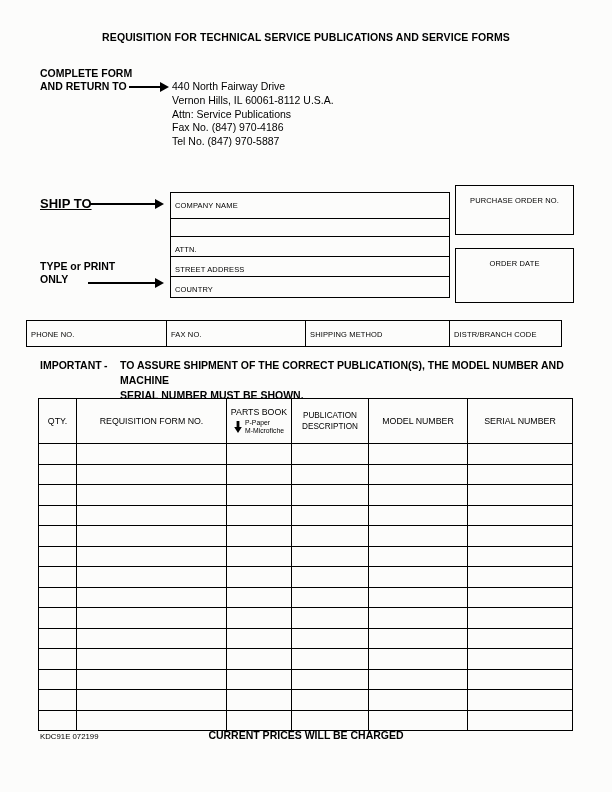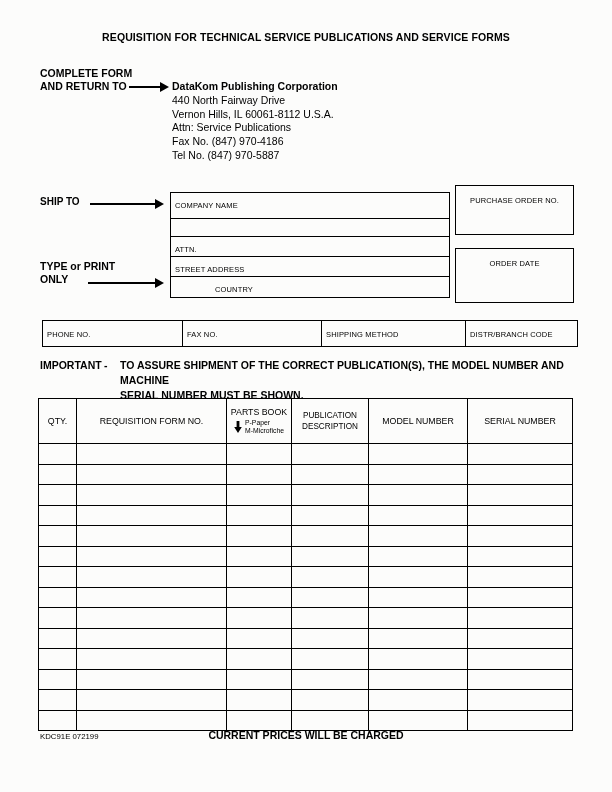--- a/index.html
+++ b/index.html
@@ -17,21 +17,21 @@
     top: 31px; left: 0; width: 100%;
     text-align: center;
     font-size: 10.5px; font-weight: bold;
     letter-spacing: .1px;
   }
 
   .return-label { left: 40px; top: 67px; font-size: 10.5px; font-weight: bold; line-height: 13px; }
   .return-address { left: 172px; top: 80px; font-size: 10.5px; line-height: 13.8px; }
   .return-address .company { font-weight: bold; }
 
-  .shipto-label { left: 40px; top: 196px; font-size: 10px; font-weight: bold; }
+  .shipto-label { left: 40px; top: 196px; font-size: 13px; font-weight: bold; text-decoration: underline; }
   .typeprint-label { left: 40px; top: 260px; font-size: 10.5px; font-weight: bold; line-height: 13px; }
 
   .arrow { position: absolute; height: 1.6px; background: #000; }
   .arrow::after {
     content: ""; position: absolute; right: -8px; top: -4.2px;
     width: 0; height: 0;
     border-left: 9px solid #000;
     border-top: 5px solid transparent;
     border-bottom: 5px solid transparent;
   }
@@ -40,35 +40,35 @@
   .arrow-type   { left: 88px;  top: 282px; width: 68px; }
 
   .field-label { font-size: 7.5px; letter-spacing: .15px; }
 
   .shipto-box {
     left: 170px; top: 192px; width: 278px;
     border: 1.5px solid #000;
     background: transparent;
   }
   .shipto-row { border-bottom: 1px solid #000; padding: 1px 4px 0 4px; }
-  .shipto-row:last-child { border-bottom: none; margin-left: 40px; }
+  .shipto-row:last-child { border-bottom: none; }
   .r-h25 { height: 24px; } .r-h17 { height: 16px; }
   .r-h19 { height: 18px; } .r-h20 { height: 19px; }
 
   .po-box {
     left: 455px; top: 185px; width: 117px; height: 45px;
     border: 1.5px solid #000; text-align: center; padding-top: 3px;
   }
   .od-box {
     left: 455px; top: 248px; width: 117px; height: 50px;
     border: 1.5px solid #000; text-align: center; padding-top: 3px;
   }
 
   .contact-row {
-    left: 42px; top: 320px; width: 534px; height: 25px;
+    left: 26px; top: 320px; width: 534px; height: 25px;
     display: flex; border: 1px solid #000;
   }
   .contact-cell { border-right: 1px solid #000; padding: 2px 4px 0 4px; }
   .contact-cell:last-child { border-right: none; }
   .c-w1 { width: 131px; } .c-w2 { width: 130px; }
   .c-w3 { width: 135px; } .c-w4 { flex: 1; }
 
   .important { left: 40px; top: 358px; display: flex; font-size: 10.5px; font-weight: bold; line-height: 15px; }
   .imp-label { width: 64px; }
   .imp-dash { width: 16px; }
@@ -101,21 +101,20 @@
 
 <div class="abs form-title">REQUISITION FOR TECHNICAL SERVICE PUBLICATIONS AND SERVICE FORMS</div>
 
 <div class="abs return-label">
   <div>COMPLETE FORM</div>
   <div>AND RETURN TO</div>
 </div>
 <span class="arrow arrow-return"></span>
 
 <div class="abs return-address">
-  <div class="company">DataKom Publishing Corporation</div>
   <div>440 North Fairway Drive</div>
   <div>Vernon Hills, IL 60061-8112 U.S.A.</div>
   <div>Attn: Service Publications</div>
   <div>Fax No. (847) 970-4186</div>
   <div>Tel No. (847) 970-5887</div>
 </div>
 
 <div class="abs shipto-label">SHIP TO</div>
 <span class="arrow arrow-ship"></span>
 

